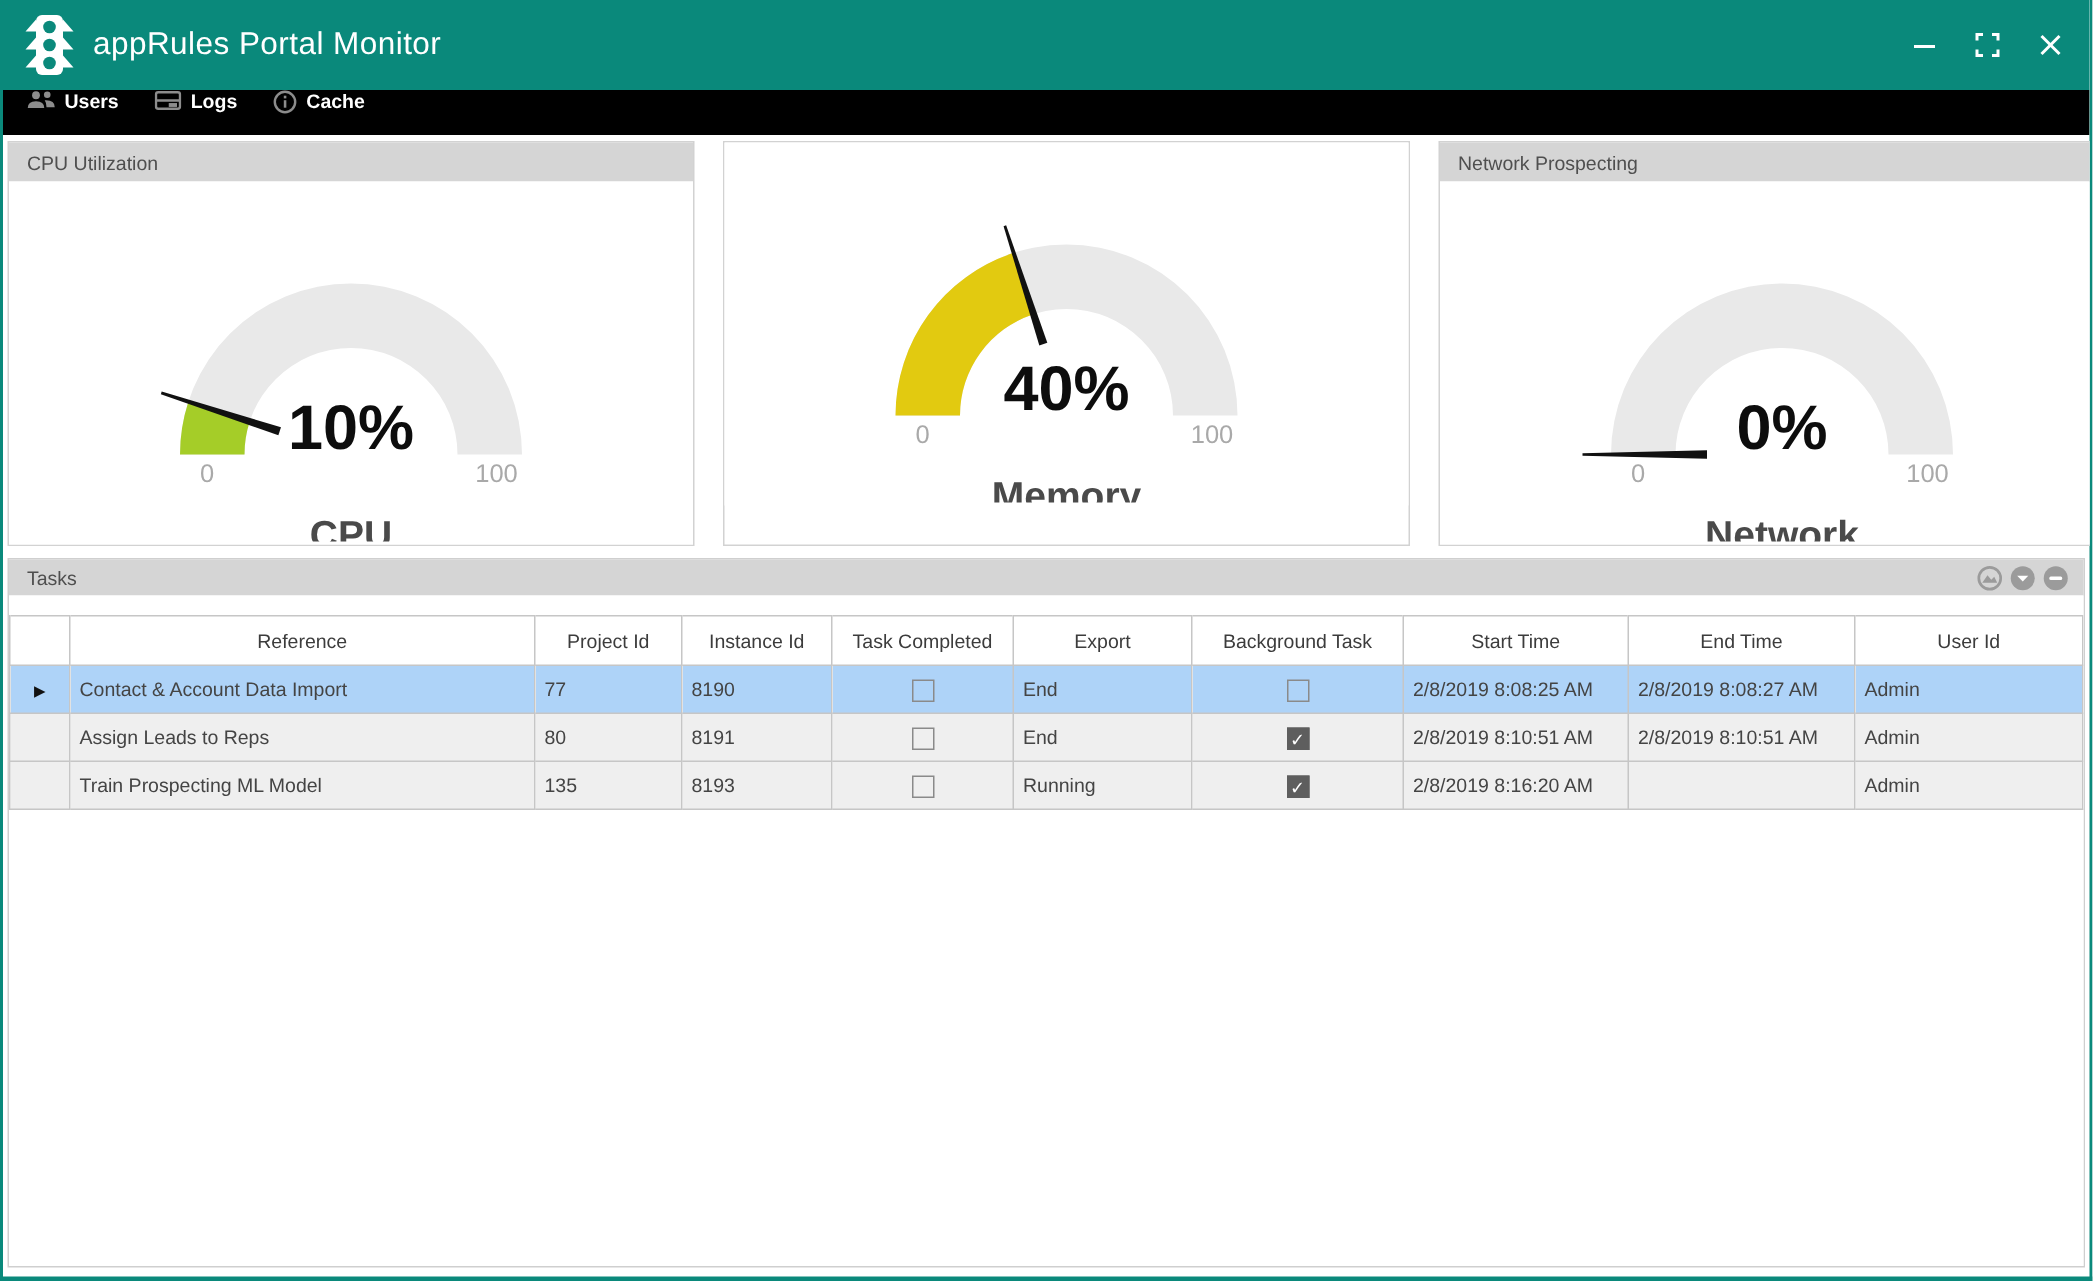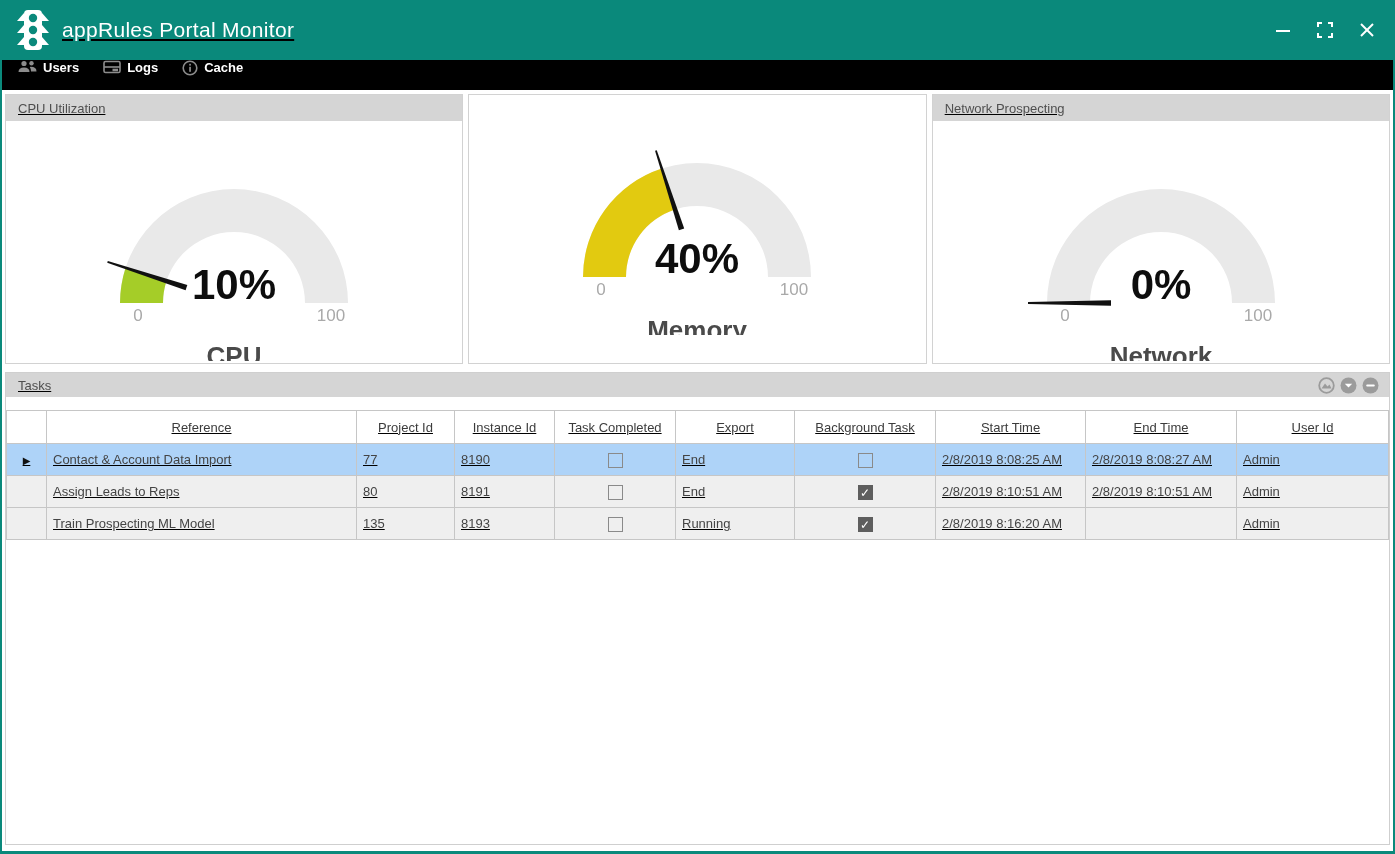--- a/index.html
+++ b/index.html
@@ -1,33 +1,33 @@
 <!DOCTYPE html>
 <html><head>
 <meta charset="utf-8">
 <style>
   * { margin:0; padding:0; box-sizing:border-box; }
   html,body { width:1395px; height:854px; background:#e6e6e6; font-family:"Liberation Sans", sans-serif; }
   .window {
     width:1395px; height:854px; background:#ffffff;
     border-left:2px solid #0a897b; border-right:2px solid #0a897b; border-bottom:3px solid #0a897b;
-    display:flex; flex-direction:column; overflow:hidden;text-decoration:underline;
+    display:flex; flex-direction:column; overflow:hidden;
   }
   
   .titlebar { height:60px; background:#0a897b; display:flex; align-items:center; padding:0 14px; flex-shrink:0; }
   .app-icon { width:34px; height:42px; margin-right:12px; display:flex; align-items:center; }
   .title-text { color:#ffffff; font-size:21px; letter-spacing:0.3px; }
   .win-controls { margin-left:auto; display:flex; align-items:center; gap:18px; }
   .win-btn { width:24px; height:24px; display:flex; align-items:center; justify-content:center; cursor:pointer; }
   
   .menubar { height:30px; background:#000000; display:flex; align-items:center; padding-left:8px; gap:8px; flex-shrink:0; }
   .menu-item { display:flex; align-items:flex-start; gap:6px; color:#ffffff; font-size:13px; font-weight:bold; padding:0 8px; height:100%; cursor:pointer; }
   .menu-item .micon { display:flex; align-items:center; }
   
-  .gauges-row { display:flex; gap:5px; padding:4px 3px 0 3px; }
+  .gauges-row { display:flex; gap:19px; padding:4px 3px 0 3px; }
   .panel { flex:1; background:#ffffff; border:1px solid #d2d2d2; display:flex; flex-direction:column; }
   .panel-header { height:26px; background:#d5d5d5; display:flex; align-items:center; padding:0 12px; font-size:13px; color:#4f4f4f; flex-shrink:0; }
   .gauge-body { height:242px; display:flex; align-items:flex-start; justify-content:center; background:#fff; }
   
   .tasks-panel { margin:8px 3px 0 3px; border:1px solid #cfcfcf; background:#fff; display:flex; flex-direction:column; height:473px; }
   .tasks-header { height:24px; background:#d5d5d5; display:flex; align-items:center; padding:0 10px 0 12px; font-size:13px; color:#4f4f4f; flex-shrink:0;text-align:right; }
   .tasks-buttons { margin-left:auto; display:flex; gap:5px; align-items:center; }
   .round-btn { width:17px; height:17px; cursor:pointer; display:flex; }
   .tasks-grid-wrap { flex:1; overflow:hidden; background:#fff; padding-top:13px; }
   table.grid { width:100%; border-collapse:collapse; table-layout:fixed; font-size:13px; color:#444; border-top:1px solid #c6c6c6; border-bottom:1px solid #c6c6c6; }

